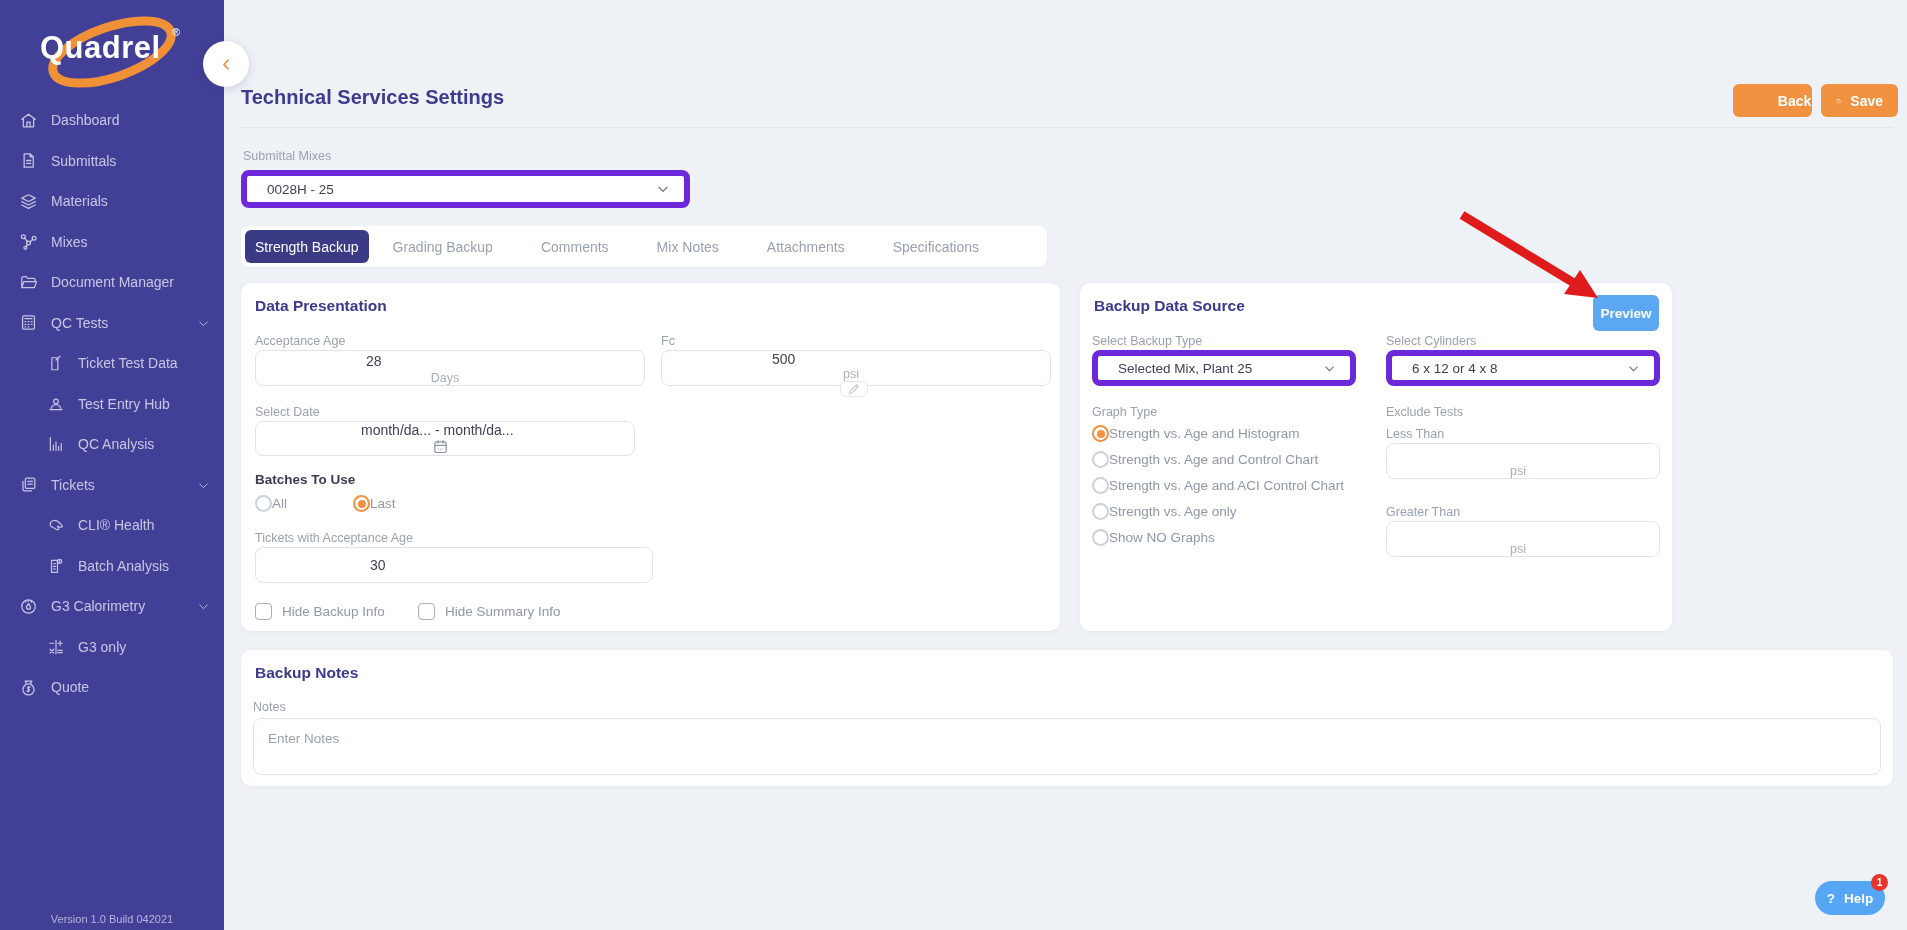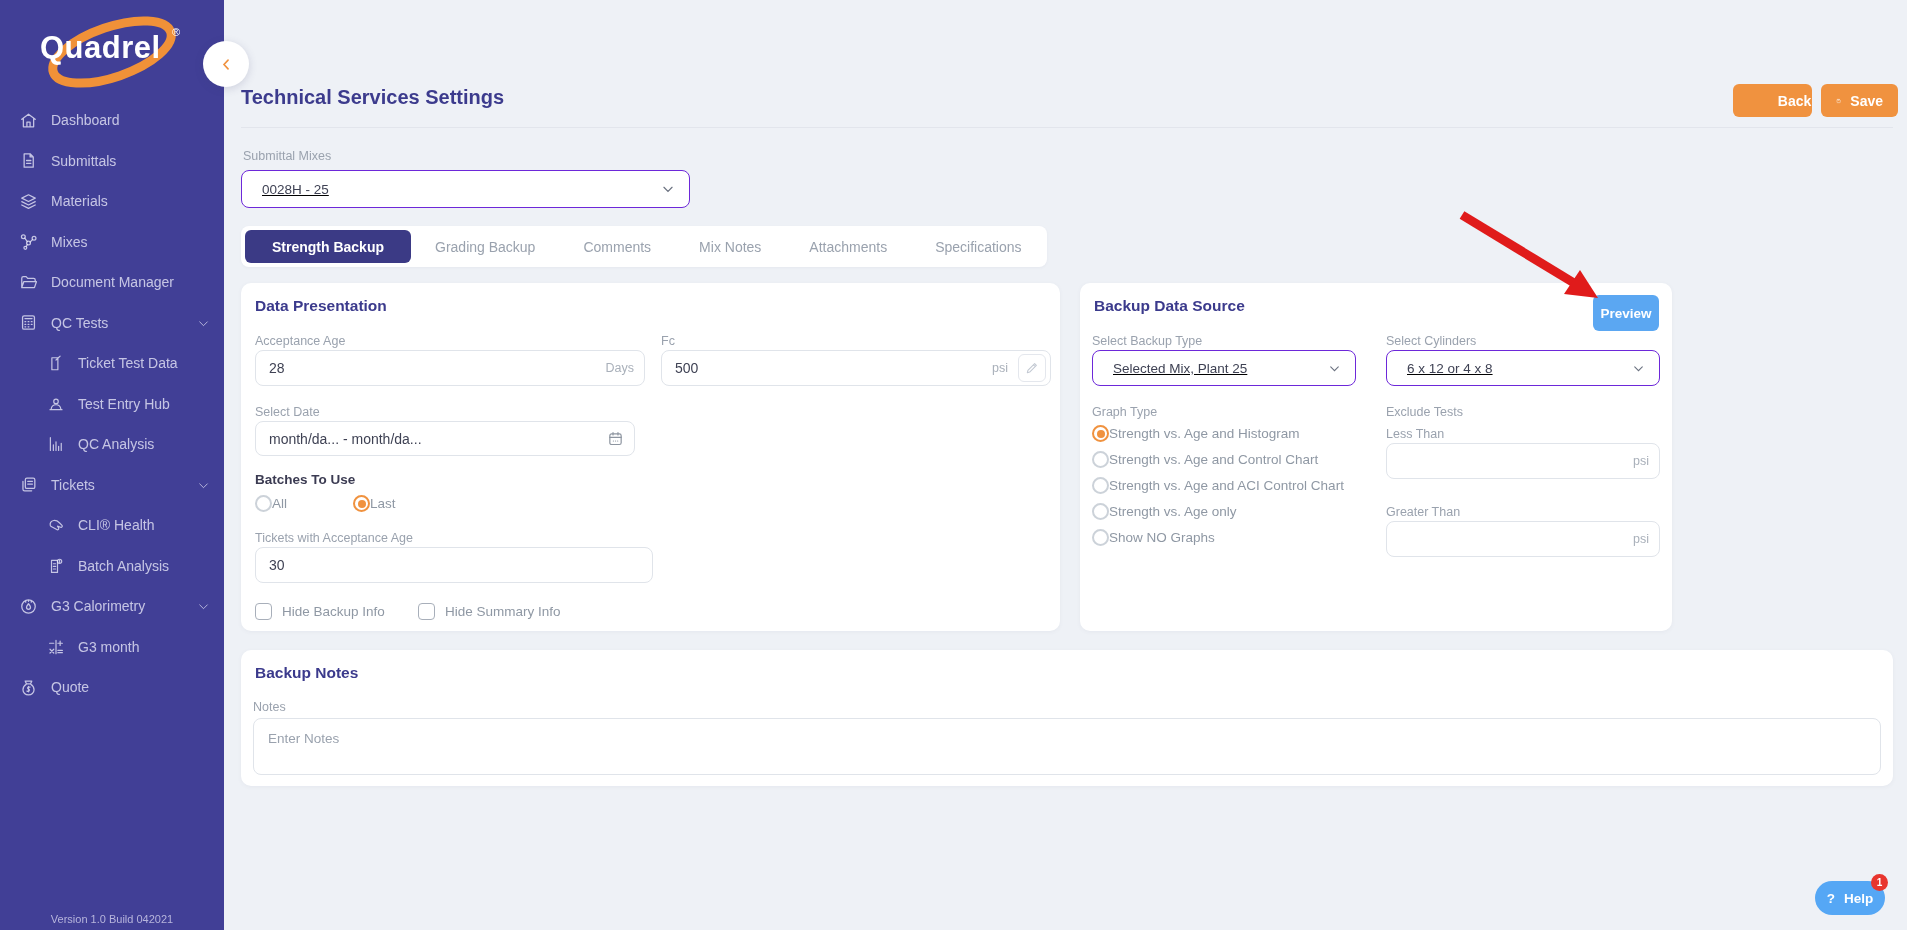--- a/index.html
+++ b/index.html
@@ -36,37 +36,37 @@
   .btn-orange { position:absolute; top:84px; height:33px; background:#f0923f; color:#fff; border:none; border-radius:6px;
                 font-size:14px; font-weight:bold; display:flex; align-items:center; gap:9px; padding:0 15px;
                 cursor:pointer; font-family:inherit; z-index:5; }
   .btn-back { left:1733px; width:79px; justify-content:center;gap:44px; }
   .btn-save { left:1821px; width:77px; justify-content:center; }
   .divider { position:absolute; left:241px; top:127px; width:1652px; height:1px; background:#e2e5ec; }
 
   
   .fl { font-size:12.5px; color:#9aa2ae; }
   .mix-label { position:absolute; left:243px; top:149px; }
-  .select-box { display:flex; align-items:center; background:#fff; border:1px solid #6d28d9; border-radius:8px; cursor:pointer;text-decoration:underline; }
+  .select-box { display:flex; align-items:center; background:#fff; border:6px solid #6d28d9; border-radius:8px; cursor:pointer; }
   .select-box .sel-val { flex:1; padding-left:20px; font-size:13.5px; color:#3f4254; }
   .select-box .sel-chev { margin-right:14px; display:flex; }
   .mix-select { position:absolute; left:241px; top:170px; width:449px; height:38px; }
 
   
   .tabs { position:absolute; left:241px; top:226px; width:806px; height:41px; background:#fff; border-radius:8px;
           display:flex; align-items:center; padding:4px; box-shadow:0 1px 3px rgba(80,80,120,0.05); }
   .tab { height:33px; display:flex; align-items:center; padding:0 24px; font-size:14px; color:#9aa2ae;
          border-radius:6px; cursor:pointer; white-space:nowrap; }
-  .tab.active { background:#3b3a85; color:#fff; font-weight:bold; padding:0 27px; }
+  .tab.active { background:#3b3a85; color:#fff; font-weight:normal; padding:0 10px; }
 
   
   .panel { position:absolute; background:#fff; border-radius:10px; box-shadow:0 1px 4px rgba(80,80,120,0.06); }
   .panel-title { position:absolute; left:14px; top:14px; font-size:15.5px; font-weight:bold; color:#3b3a8c; }
   .abs { position:absolute; }
-  .inp { position:absolute; display:flex; align-items:center; background:#fff; border:1px solid #e0e4ea; border-radius:8px; }
+  .inp { position:absolute; display:flex; align-items:center; background:#fff; border:1px solid #e0e4ea; border-radius:8px;flex-direction:column; }
   .inp input { flex:1; min-width:0; border:none; outline:none; background:transparent; font-family:inherit;
                font-size:14px; color:#3f4254; padding-left:13px; }
   .suffix { font-size:12.5px; color:#a9b0ba; margin-right:10px; }
   .icon-btn { width:28px; height:28px; margin-right:4px; border:1px solid #e4e7ed; border-radius:6px; background:#fff;
               display:flex; align-items:center; justify-content:center; cursor:pointer; }
   .group-label { font-size:13.5px; font-weight:bold; color:#3b3b52; }
 
   .radio { display:flex; align-items:center; cursor:pointer; }
   .radio .rdot { width:17px; height:17px; border-radius:50%; border:2px solid #ccd2d9; background:#fff; flex:0 0 17px; position:relative; }
   .radio.sel .rdot { border-color:#f0923f; }
@@ -232,21 +232,21 @@
         <svg class="nav-chev" width="13" height="13" viewBox="0 0 24 24">
             <path d="M5 9 L12 16 L19 9"></path>
           </svg>
       </div>
       <div class="nav-item sub">
         <span class="nico">
             <svg width="18" height="18" viewBox="0 0 24 24">
               <path d="M3.5 7 H9 M14.5 7 H20.5 M17.5 4 V10 M4 15 L9 20 M9 15 L4 20 M14.5 16.5 H20.5 M14.5 19.5 H20.5 M12 3 V21"></path>
             </svg>
           </span>
-        <span>G3 month</span>
+        <span>G3 only</span>
       </div>
       <div class="nav-item">
         <span class="nico">
             <svg width="19" height="19" viewBox="0 0 24 24">
               <path d="M9.5 7.5 L7.8 3.8 H16.2 L14.5 7.5 M9.5 7.5 H14.5 C17.5 9.5 19 12 19 14.8 A6 5.7 0 0 1 5 14.8 C5 12 6.5 9.5 9.5 7.5 Z M12 10.5 V17.5 M14 11.5 C11 10.5 9.8 13 12 14 C14.2 15 13 17.6 10 16.5"></path>
             </svg>
           </span>
         <span>Quote</span>
       </div>
     </nav>

